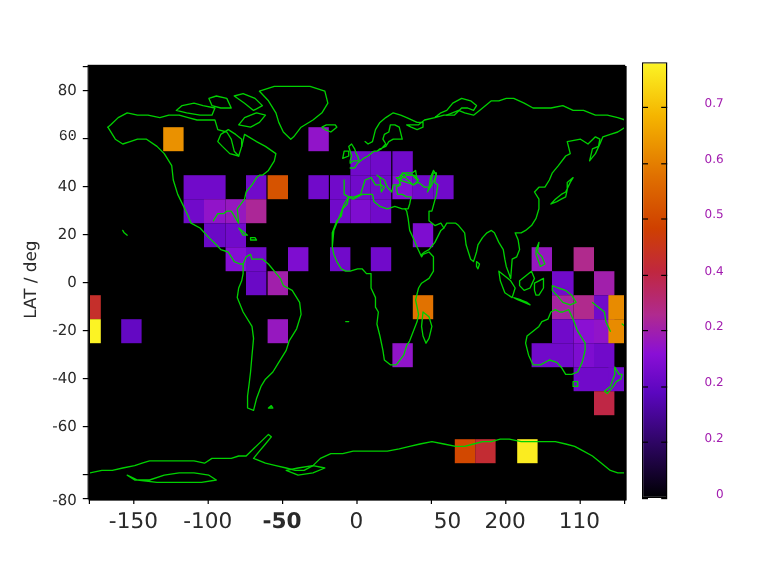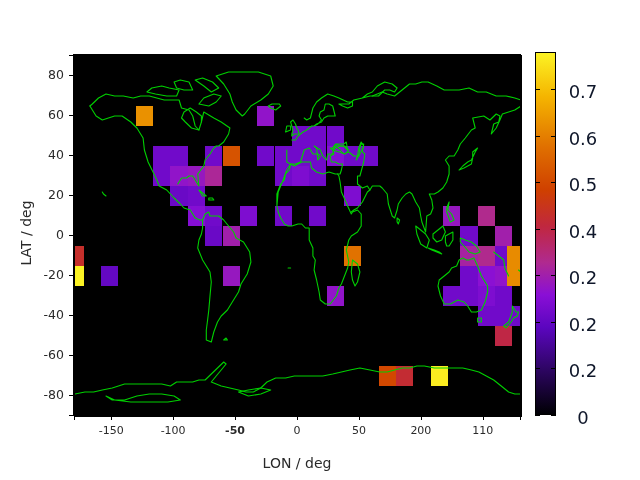--- a/index.html
+++ b/index.html
@@ -21,21 +21,21 @@
   }
   #plotborder{
     position:absolute;left:73px;top:54px;width:448px;height:362px;
     border:1px solid #000;box-sizing:border-box;pointer-events:none;
   }
   .cell{position:absolute;}
   #coast{position:absolute;left:0;top:0;width:446px;height:360px;}
   
   .tick{position:absolute;background:#000;}
   .xtl{
-    position:absolute;font-size:11px;color:#2a2a2a;
+    position:absolute;font-size:18px;color:#2a2a2a;
     text-align:center;width:60px;
   }
   .ytl{
     position:absolute;font-size:12.5px;color:#2a2a2a;
     text-align:right;width:44px;
   }
   .xaxlabel{
     position:absolute;left:74px;top:455px;width:446px;text-align:center;
     font-size:14px;color:#2a2a2a;
   }
@@ -45,22 +45,22 @@
     transform:rotate(-90deg);transform-origin:center center;
   }
   
   #cbar{
     position:absolute;left:535px;top:52px;width:21px;height:363px;
     border:1px solid #000;box-sizing:border-box;
   }
   #cbarfill{position:absolute;left:0;top:0;right:0;bottom:0;}
   .cbtick{position:absolute;background:#000;height:1px;width:5px;}
   .cbtl{
-    position:absolute;left:563px;font-size:18px;color:#0f172a;
-    text-align:center;width:40px;
+    position:absolute;left:563px;font-size:10px;color:#a21caf;
+    text-align:right;width:40px;
   }
 </style>
 </head>
 <body>
 
 <div id="fig">
 
 
   <div id="plot">
     <div id="cells-layer">
@@ -180,51 +180,50 @@
       <div class="tick" style="left: 74px; top: 415px; width: 1px; height: 5px;"></div>
       <div class="tick" style="left: 111.167px; top: 415px; width: 1px; height: 5px;"></div>
       <div class="xtl" style="left: 81.1667px; top: 424px;">-150</div>
       <div class="tick" style="left: 173.111px; top: 415px; width: 1px; height: 5px;"></div>
       <div class="xtl" style="left: 143.111px; top: 424px;">-100</div>
       <div class="tick" style="left: 235.056px; top: 415px; width: 1px; height: 5px;"></div>
       <div class="xtl" style="left: 205.056px; top: 424px; font-weight: bold;">-50</div>
       <div class="tick" style="left: 297px; top: 415px; width: 1px; height: 5px;"></div>
       <div class="xtl" style="left: 267px; top: 424px;">0</div>
       <div class="tick" style="left: 358.944px; top: 415px; width: 1px; height: 5px;"></div>
-      <div class="xtl" style="left: 329px; top: 424px;">50</div>
+      <div class="xtl" style="left: 343px; top: 424px;">50</div>
       <div class="tick" style="left: 420.889px; top: 415px; width: 1px; height: 5px;"></div>
       <div class="xtl" style="left: 390.889px; top: 424px;">200</div>
       <div class="tick" style="left: 482.833px; top: 415px; width: 1px; height: 5px;"></div>
       <div class="xtl" style="left: 452.833px; top: 424px;">110</div>
       <div class="tick" style="left: 520px; top: 415px; width: 1px; height: 5px;"></div>
     </div>
   <div id="yticks">
       <div class="tick" style="left: 69px; top: 415px; width: 5px; height: 1px;"></div>
       <div class="tick" style="left: 69px; top: 395px; width: 5px; height: 1px;"></div>
-      <div class="ytl" style="left: 20px; top: 387px;">-80</div>
+      <div class="ytl" style="left: 20px; top: 409px;">-80</div>
       <div class="tick" style="left: 69px; top: 355px; width: 5px; height: 1px;"></div>
       <div class="ytl" style="left: 20px; top: 347px;">-60</div>
       <div class="tick" style="left: 69px; top: 315px; width: 5px; height: 1px;"></div>
       <div class="ytl" style="left: 20px; top: 307px;">-40</div>
       <div class="tick" style="left: 69px; top: 275px; width: 5px; height: 1px;"></div>
       <div class="ytl" style="left: 20px; top: 267px;">-20</div>
       <div class="tick" style="left: 69px; top: 235px; width: 5px; height: 1px;"></div>
       <div class="ytl" style="left: 20px; top: 227px;">0</div>
       <div class="tick" style="left: 69px; top: 195px; width: 5px; height: 1px;"></div>
       <div class="ytl" style="left: 20px; top: 187px;">20</div>
       <div class="tick" style="left: 69px; top: 155px; width: 5px; height: 1px;"></div>
       <div class="ytl" style="left: 20px; top: 147px;">40</div>
       <div class="tick" style="left: 69px; top: 115px; width: 5px; height: 1px;"></div>
-      <div class="ytl" style="left: 20px; top: 107px;">60</div>
+      <div class="ytl" style="left: 20px; top: 107px; font-family: Liberation Mono, monospace;">60</div>
       <div class="tick" style="left: 69px; top: 75px; width: 5px; height: 1px;"></div>
       <div class="ytl" style="left: 20px; top: 67px;">80</div>
       <div class="tick" style="left: 69px; top: 55px; width: 5px; height: 1px;"></div>
     </div>
 
-  <div class="xaxlabel">LON / deg</div>
   <div style="position:absolute;left:0;top:0;">
     <div class="yaxlabel">LAT / deg</div>
   </div>
 
   <div id="cbar">
     <div id="cbarfill" style="background: linear-gradient(to top, rgb(0, 0, 4) 0%, rgb(44, 5, 96) 12%, rgb(91, 6, 191) 24%, rgb(138, 15, 214) 33%, rgb(176, 42, 143) 42%, rgb(192, 39, 63) 52%, rgb(207, 64, 0) 62%, rgb(224, 112, 0) 74%, rgb(245, 181, 0) 88%, rgb(252, 243, 36) 100%);"></div>
   </div>
   <div id="cbticks">
       <div class="cbtick" style="left: 535px; top: 415px;"></div>
       <div class="cbtick" style="left: 551px; top: 415px;"></div>

